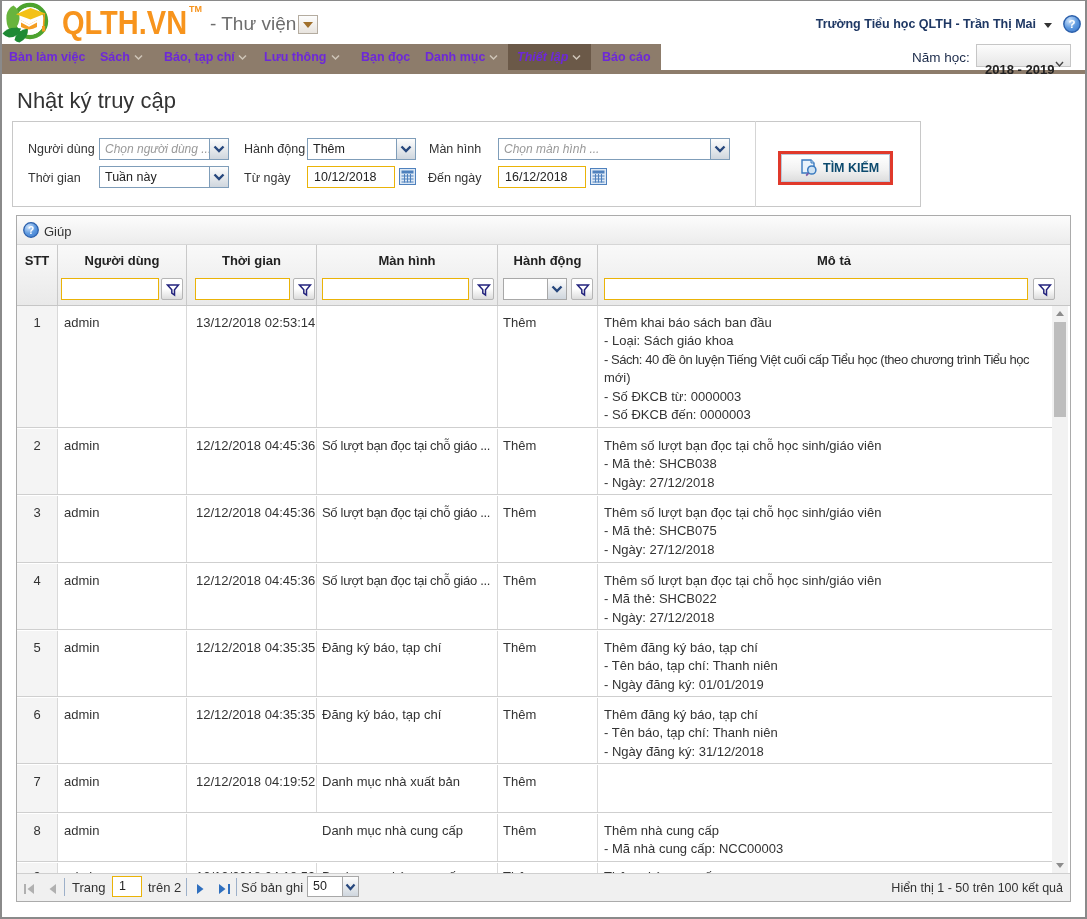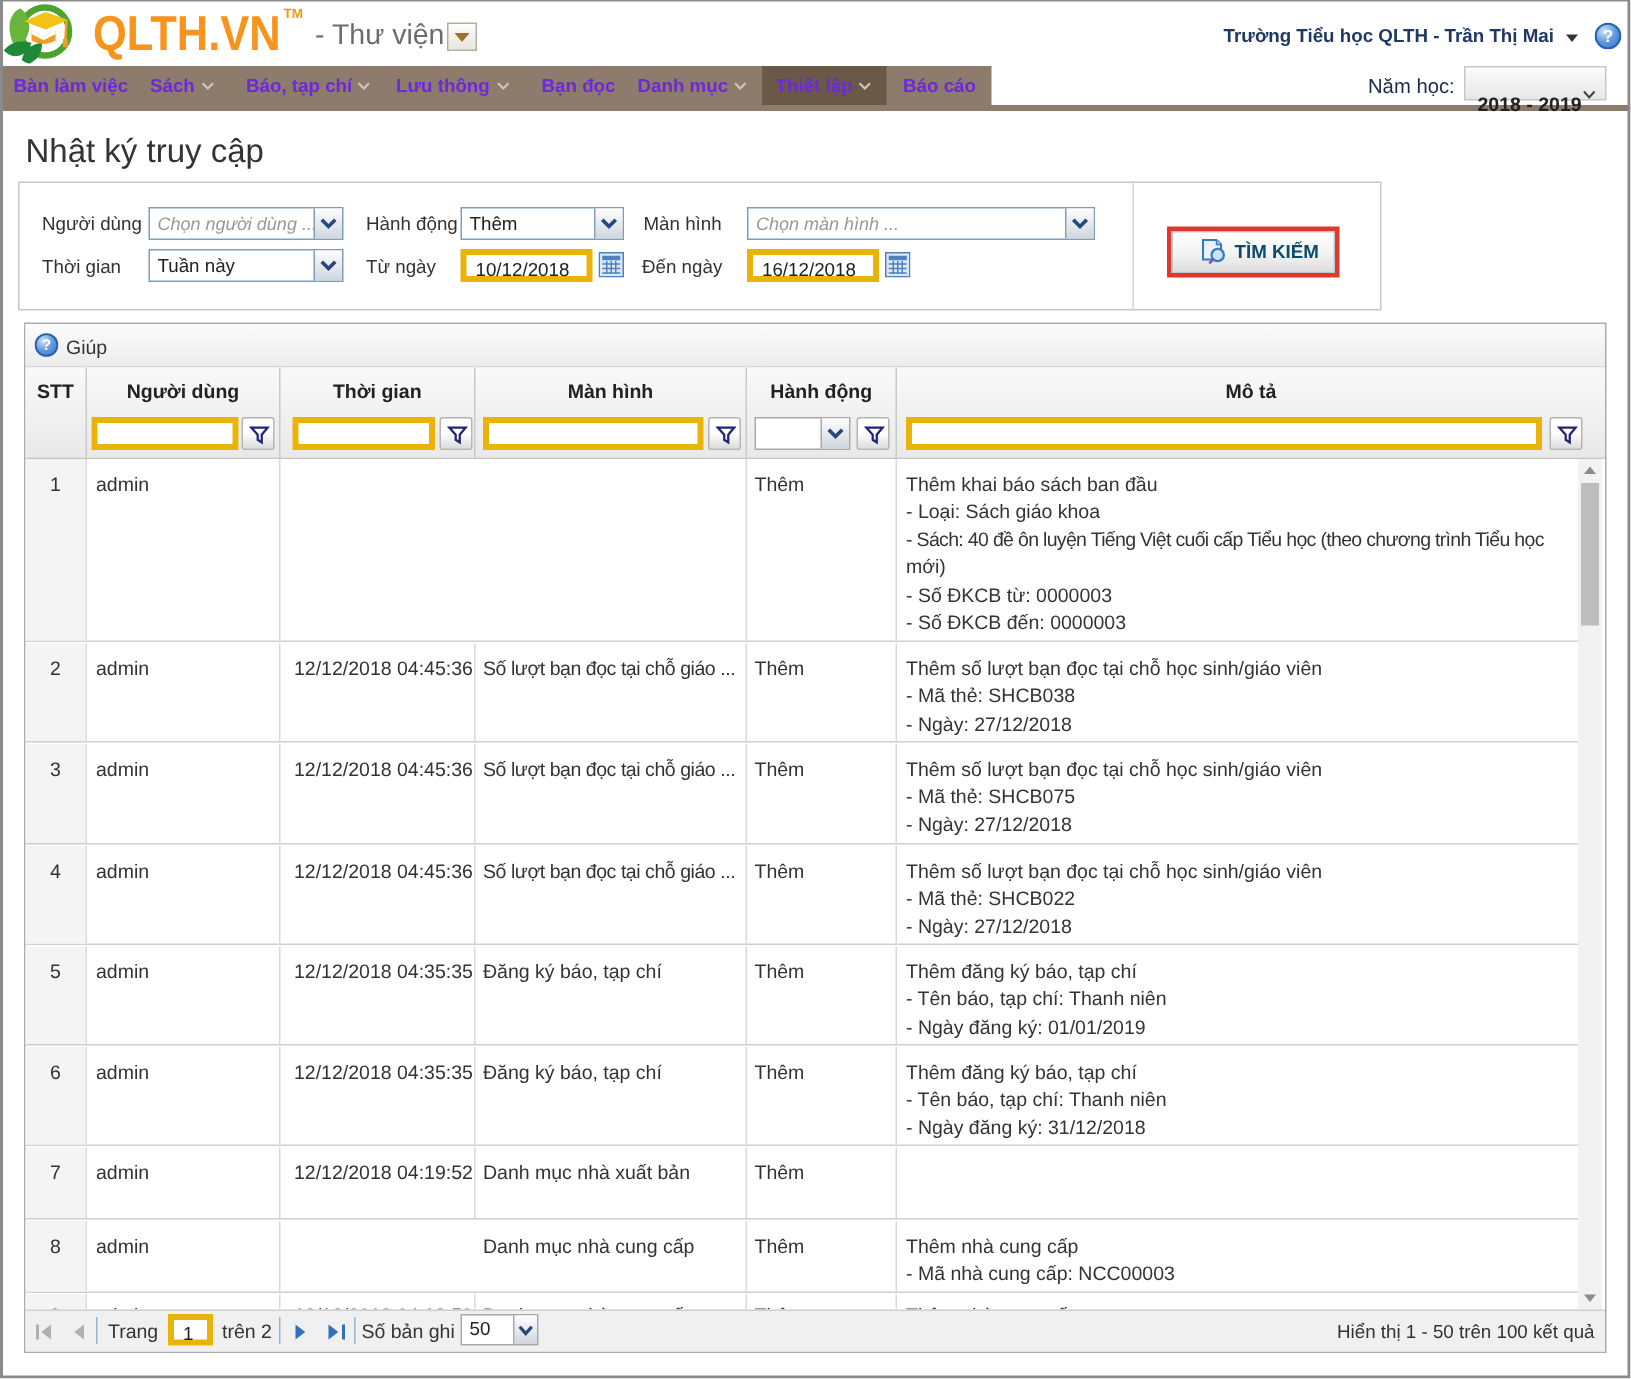--- a/index.html
+++ b/index.html
@@ -4,21 +4,21 @@
 <style>
 * { margin:0; padding:0; box-sizing:border-box; }
 html,body { width:1087px; height:919px; background:#fff; font-family:"Liberation Sans", sans-serif; overflow:hidden; position:relative; }
 .abs { position:absolute; }
 .lbl { position:absolute; font-size:12.5px; color:#333; }
 .combo { position:absolute; height:22px; border:1px solid #7f9db9; background:#fff; font-size:12.5px; color:#222; }
 .combo .tx { position:absolute; left:5px; top:3px; white-space:nowrap; }
 .combo .ph { color:#999; font-style:italic; font-size:12px; }
 .combo .btn { position:absolute; right:0; top:0; width:19px; height:100%; background:linear-gradient(#fdfdfd,#e2e6ea 60%,#cfd6de); border-left:1px solid #7f9db9; }
 .combo .btn svg { position:absolute; left:3px; top:6px; }
-.tinput { position:absolute; height:22px; border:4px solid #eab308; background:#fff; font-size:12.5px; color:#222; }
+.tinput { position:absolute; height:22px; border:1px solid #eab308; background:#fff; font-size:12.5px; color:#222; }
 .tinput .tx { position:absolute; left:6px; top:3px; white-space:nowrap; }
 .fbtn { position:absolute; width:22px; height:22px; background:linear-gradient(#ffffff 48%,#dcdcdc); border:1px solid #b5b5b5; border-radius:2px; }
 .fbtn svg { position:absolute; left:4px; top:4px; }
 .navi { position:absolute; top:44px; height:26px; line-height:27px; color:#6d28d9; font-size:12.5px; font-weight:bold; white-space:nowrap; }
 .navc { position:absolute; top:54px; }
 .hcell { position:absolute; top:0; height:100%; }
 .htext { position:absolute; top:8px; width:100%; text-align:center; font-size:13px; font-weight:bold; color:#222; }
 .row { position:absolute; left:0; width:1035px; background:#fff; border-bottom:1px solid #cfcfcf; }
 .cell { position:absolute; top:0; height:100%; font-size:13px; color:#333; padding:8px 6px 0 6px; line-height:18.4px; white-space:nowrap; overflow:hidden; }
 .cv { border-right:1px solid #d9d9d9; }
@@ -75,21 +75,21 @@
   </svg>
 <div class="navi" style="left:264px;">Lưu thông</div>
 <svg class="navc" style="left:331px;" width="9" height="7">
     <path d="M1 1.5 L4.5 5 L8 1.5" stroke="#cfc5b8" stroke-width="1.5" fill="none"></path>
   </svg>
 <div class="navi" style="left:361px;">Bạn đọc</div>
 <div class="navi" style="left:425px;text-align:right;">Danh mục</div>
 <svg class="navc" style="left:489px;" width="9" height="7">
     <path d="M1 1.5 L4.5 5 L8 1.5" stroke="#cfc5b8" stroke-width="1.5" fill="none"></path>
   </svg>
-<div class="navi" style="left:517px;">Thiết lập</div>
+<div class="navi" style="left:517px;font-style:italic;">Thiết lập</div>
 <svg class="navc" style="left:572px;" width="9" height="7">
     <path d="M1 1.5 L4.5 5 L8 1.5" stroke="#cfc5b8" stroke-width="1.5" fill="none"></path>
   </svg>
 <div class="navi" style="left:602px;">Báo cáo</div>
 <div class="abs" style="left:912px;top:50px;font-size:13.5px;color:#1c2b4a;">Năm học:</div>
 <div class="abs" style="left:976px;top:44px;width:95px;height:23px;background:linear-gradient(#fcfcfc,#e7e7e7);border:1px solid #c6c6c6;"></div>
 <div class="abs" style="left:985px;top:62px;font-size:13px;font-weight:bold;color:#222;">2018 - 2019</div>
 <div class="abs" style="left:1055px;top:54px;width:9px;height:8px;"><svg width="9" height="8">
       <path d="M1 2 L4.5 6 L8 2" stroke="#444" stroke-width="1.4" fill="none"></path>
     </svg></div>
@@ -248,20 +248,21 @@
 <div class="fbtn" style="left:1033px;top:278px;">
     <svg width="14" height="14">
       <path d="M1.5 2 H12.5 L8.5 6.8 V12 L5.8 10.2 V6.8 Z" stroke="#23237d" stroke-width="1.5" fill="none"></path>
     </svg>
   </div>
 
 <div class="abs" style="left:17px;top:306px;width:1035px;height:567px;overflow:hidden;" id="body">
 <div class="row" style="top:0px;height:122px;">
       <div class="cell cv" style="left:0;width:41px;padding-left:0;padding-right:0;text-align:center;background:#f4f4f4;">1</div>
       <div class="cell cv" style="left:41px;width:129px;">admin</div>
+      <div class="cell cv" style="left:170px;width:130px;padding-left:9px;">13/12/2018 02:53:14</div>
       <div class="cell cv" style="left:300px;width:181px;padding-left:5px;"></div>
       <div class="cell cv" style="left:481px;width:100px;padding-left:5px;">Thêm</div>
       <div class="cell" style="left:581px;width:454px;">Thêm khai báo sách ban đầu<br>- Loại: Sách giáo khoa<br><span style="letter-spacing:-0.45px">- Sách: 40 đề ôn luyện Tiếng Việt cuối cấp Tiểu học (theo chương trình Tiểu học</span><br>mới)<br>- Số ĐKCB từ: 0000003<br>- Số ĐKCB đến: 0000003</div>
     </div>
 <div class="row" style="top:123px;height:66px;">
       <div class="cell cv" style="left:0;width:41px;padding-left:0;padding-right:0;text-align:center;background:#f4f4f4;">2</div>
       <div class="cell cv" style="left:41px;width:129px;">admin</div>
       <div class="cell cv" style="left:170px;width:130px;padding-left:9px;">12/12/2018 04:45:36</div>
       <div class="cell cv" style="left:300px;width:181px;padding-left:5px;letter-spacing:-0.3px;">Số lượt bạn đọc tại chỗ giáo ...</div>
       <div class="cell cv" style="left:481px;width:100px;padding-left:5px;">Thêm</div>

